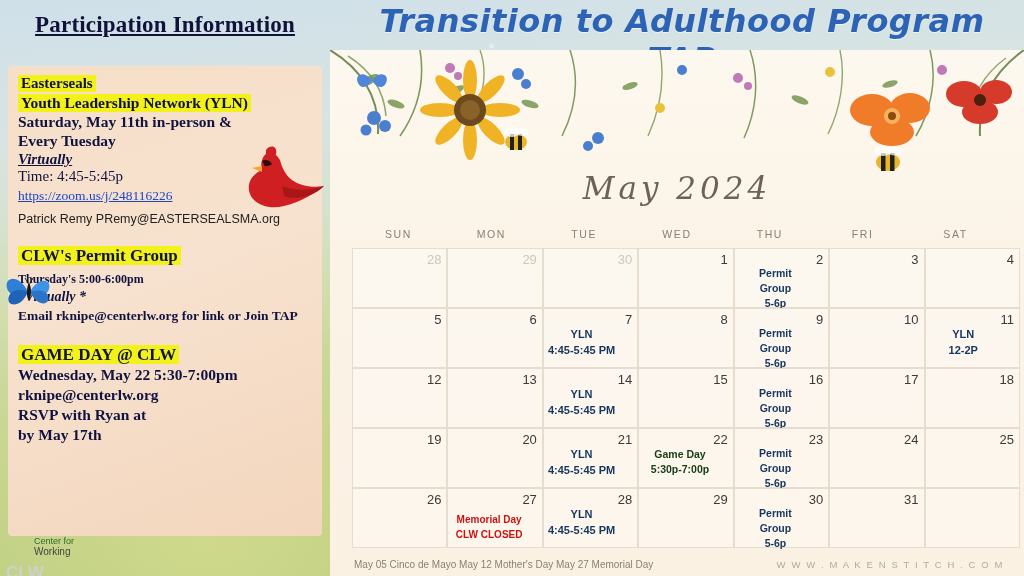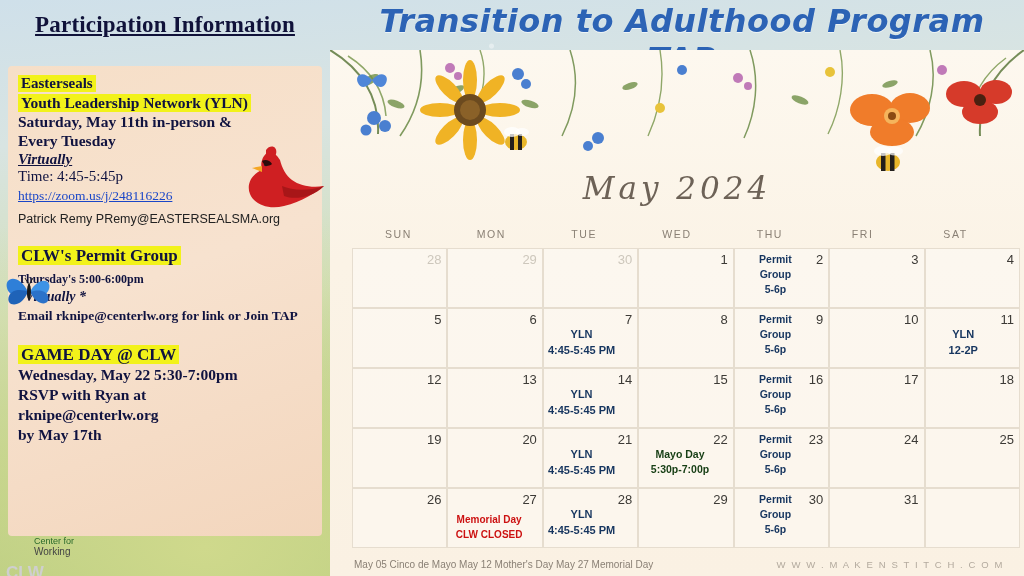--- a/index.html
+++ b/index.html
@@ -120,21 +120,21 @@
     text-align: center;
     font-family: "Liberation Sans", sans-serif;
     font-size: 10.5px; font-weight: bold; line-height: 1.45;
     color: #16355f; padding: 0 14px 0 2px;
   }
   .ev.yln { top: 18px; padding: 0 20px 0 2px; }
   .ev.yln .t { font-weight: bold; font-size: 11px; }
   .ev.yln .s { font-weight: bold; font-size: 11px; }
   .ev.game { top: 18px; color: #153d13; }
   .ev.closed { top: 24px; color: #cc1111; font-size: 10px; }
-  .ev.permit { top: 3px; }
+  .ev.permit { top: 17px; }
 
   #footnotes {
     position: absolute; left: 24px; bottom: 6px;
     font-family: "Liberation Sans", sans-serif; font-size: 10px; color: #8a8075;
   }
   #watermark {
     position: absolute; right: 20px; bottom: 6px;
     font-family: "Liberation Sans", sans-serif; font-size: 9.5px; letter-spacing: 1.6px; color: #b3aa9e;
   }
 </style>
@@ -160,22 +160,22 @@
     <div class="blk b2">
       <div><span class="hdr hl">CLW's Permit Group</span></div>
       <div class="sub">Thursday's 5:00-6:00pm</div>
       <div class="ital">*Virtually *</div>
       <div class="mail">Email rknipe@centerlw.org for link or Join TAP</div>
     </div>
 
     <div class="blk b3">
       <div><span class="hdr hl">GAME DAY @ CLW</span></div>
       <div class="l">Wednesday, May 22 5:30-7:00pm</div>
+      <div class="l">rknipe@centerlw.org</div>
       <div class="l">RSVP with Ryan at</div>
-      <div class="l">rknipe@centerlw.org</div>
       <div class="l">by May 17th</div>
     </div>
   </div>
 
   <svg id="butterfly" viewBox="0 0 54 40">
     <path d="M26 20 C18 2, 2 4, 5 16 C7 25, 18 25, 26 20 Z" fill="#2f7fd8"></path>
     <path d="M26 20 C18 38, 3 34, 7 24 C10 17, 20 17, 26 20 Z" fill="#1f63b8"></path>
     <path d="M28 20 C36 4, 50 7, 47 17 C44 26, 34 25, 28 20 Z" fill="#3d93e6"></path>
     <path d="M28 20 C36 36, 49 33, 46 24 C43 17, 34 18, 28 20 Z" fill="#2b72c9"></path>
     <ellipse cx="27" cy="20" rx="2" ry="8" fill="#1a1a1a"></ellipse>
@@ -413,21 +413,21 @@
       </div>
       <div class="cell">
         <div class="ev yln">
           <div class="t">YLN</div>
           <div class="s">4:45-5:45 PM</div>
         </div>
         <div class="dnum">21</div>
       </div>
       <div class="cell">
         <div class="ev game">
-          <div class="t">Mayo Day</div>
+          <div class="t">Game Day</div>
           <div class="s">5:30p-7:00p</div>
         </div>
         <div class="dnum">22</div>
       </div>
       <div class="cell">
         <div class="ev permit">
           <div class="t">Permit<br>Group<br>5-6p</div>
         </div>
         <div class="dnum">23</div>
       </div>

